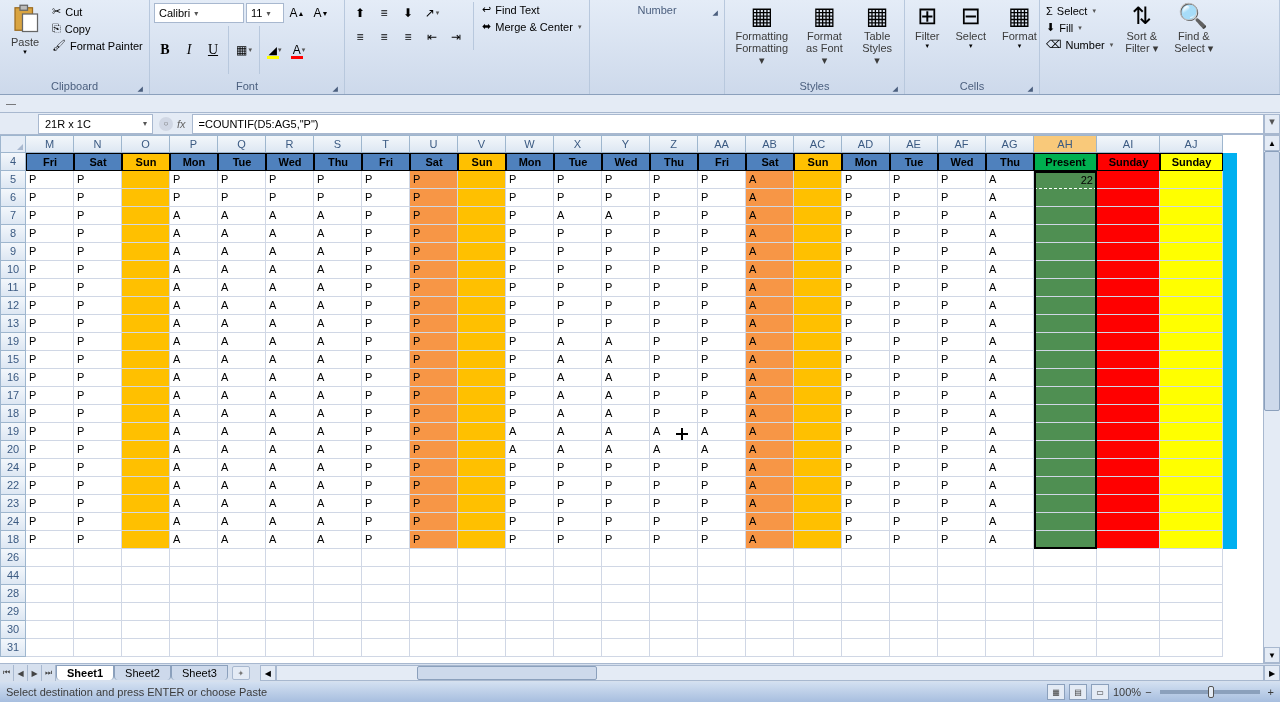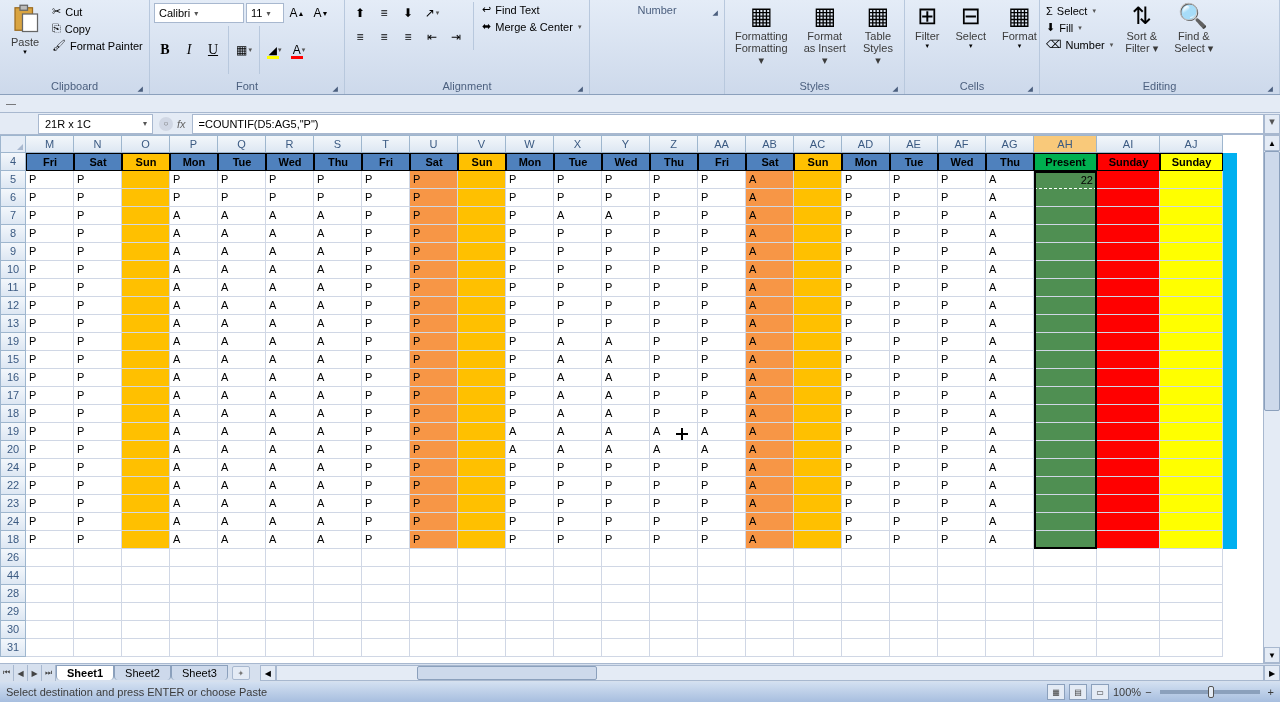--- a/index.html
+++ b/index.html
@@ -160,36 +160,35 @@
         <div class="clipitem">
             <span>↩</span>
             <span>Find Text</span>
           </div>
         <div class="clipitem dd">
             <span>⬌</span>
             <span>Merge &amp; Center</span>
           </div>
       </div>
     </div>
-    <div class="group-label">Alignment</div>
   </div>
 
   <div class="group" style="width:135px">
     <div class="group-label">Number</div>
   </div>
 
   <div class="group" style="width:180px">
     <div class="group-content">
       <div class="big-btn">
           <span class="big-icon">▦</span>
           <span class="btn-text"><span>Formatting</span><br><span>Formatting</span> ▾</span>
         </div>
       <div class="big-btn">
           <span class="big-icon">▦</span>
-          <span class="btn-text"><span>Format</span><br><span>as Insert</span> ▾</span>
+          <span class="btn-text"><span>Format</span><br><span>as Font</span> ▾</span>
         </div>
       <div class="big-btn">
           <span class="big-icon">▦</span>
           <span class="btn-text"><span>Table</span><br><span>Styles</span> ▾</span>
         </div>
     </div>
     <div class="group-label">Styles</div>
   </div>
 
   <div class="group" style="width:135px">
@@ -231,21 +230,20 @@
       </div>
       <div class="big-btn">
           <span class="big-icon">⇅</span>
           <span class="btn-text"><span>Sort &amp;</span><br><span>Filter</span> ▾</span>
         </div>
       <div class="big-btn">
           <span class="big-icon">🔍</span>
           <span class="btn-text"><span>Find &amp;</span><br><span>Select</span> ▾</span>
         </div>
     </div>
-    <div class="group-label">Editing</div>
   </div>
 </div>
 
 <div class="formula-row">
   <div class="cancel">—</div>
 </div>
 <div class="formula-bar">
   <div class="namebox">21R x 1C</div>
   <div class="fx">
       <span class="fx-circle">○</span>

